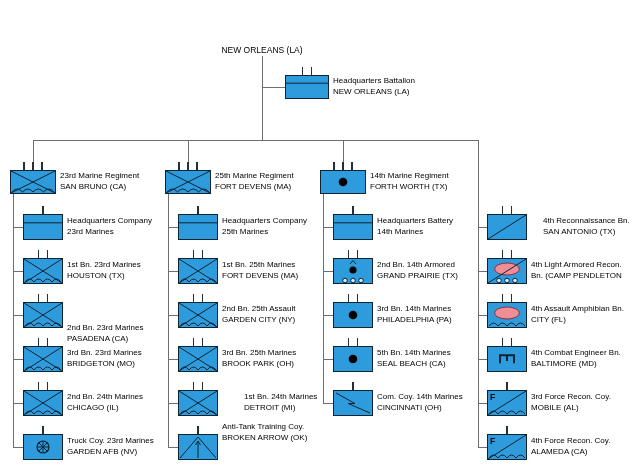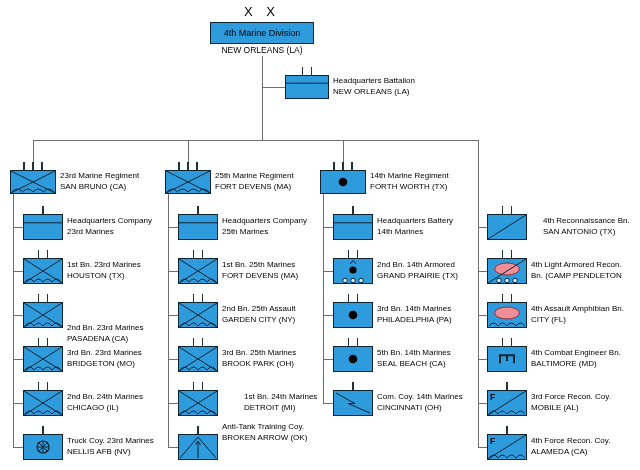--- a/index.html
+++ b/index.html
@@ -15,24 +15,20 @@
       font-size:13px;letter-spacing:5px;color:#000;}
   .divbox{position:absolute;left:210px;top:22px;width:102px;height:20px;background:#2e9bdc;
           border:1px solid #0d2433;display:flex;align-items:center;justify-content:center;
           font-size:9px;}
   .divloc{position:absolute;left:206px;top:45px;width:112px;text-align:center;font-size:8.5px;}
 </style>
 </head>
 <body>
 
 <div id="canvas">
-  <div class="xx">X X</div>
-  <div class="divbox">
-    <span>4th Marine Division</span>
-  </div>
   <div class="divloc">NEW ORLEANS (LA)</div>
   <div id="gen">
       <div class="line" style="left: 262px; top: 56px; width: 1px; height: 84px;"></div>
       <div class="line" style="left: 33px; top: 140px; width: 446px; height: 1px;"></div>
       <div class="line" style="left: 262px; top: 87px; width: 23px; height: 1px;"></div>
       <div class="line" style="left: 33px; top: 140px; width: 1px; height: 30px;"></div>
       <div class="line" style="left: 188px; top: 140px; width: 1px; height: 30px;"></div>
       <div class="line" style="left: 343px; top: 140px; width: 1px; height: 30px;"></div>
       <div class="line" style="left: 13px; top: 194px; width: 1px; height: 253px;"></div>
       <div class="line" style="left: 13px; top: 227px; width: 10px; height: 1px;"></div>
@@ -161,21 +157,21 @@
                <line x1="20" y1="7" x2="20" y2="19" stroke="#0d2433"></line>
                <line x1="14" y1="13" x2="26" y2="13" stroke="#0d2433"></line>
                <line x1="15.8" y1="8.8" x2="24.2" y2="17.2" stroke="#0d2433"></line>
                <line x1="15.8" y1="17.2" x2="24.2" y2="8.8" stroke="#0d2433"></line>
         </svg></div>
       <div class="ticks" style="left: 23px; top: 425.5px; width: 40px; height: 9px;">
         <i style="left: 19.25px;"></i>
       </div>
       <div class="label" style="left: 67px; top: 435px;">
         <span class="l1">Truck Coy. 23rd Marines</span>
-        <span class="l2">NELLIS AFB (NV)</span>
+        <span class="l2">GARDEN AFB (NV)</span>
       </div>
       <div class="sym" style="left: 165px; top: 170px;"><svg width="46" height="24" viewBox="0 0 46 24">
     <rect x="0.5" y="0.5" width="45" height="23" fill="#2e9bdc" stroke="#0d2433"></rect>
           <line x1="1" y1="1" x2="45" y2="23" stroke="#0d2433"></line>
           <line x1="1" y1="23" x2="45" y2="1" stroke="#0d2433"></line>
           <path d="M2 22 q5.25 -6 10.5 0 q5.25 -6 10.5 0 q5.25 -6 10.5 0 q5.25 -6 10.5 0" fill="none" stroke="#0d2433" stroke-width="1"></path>
         </svg></div>
       <div class="ticks" style="left: 165px; top: 161.5px; width: 46px; height: 9px;">
         <i style="left: 13.25px;"></i>
         <i style="left: 22.25px;"></i>

